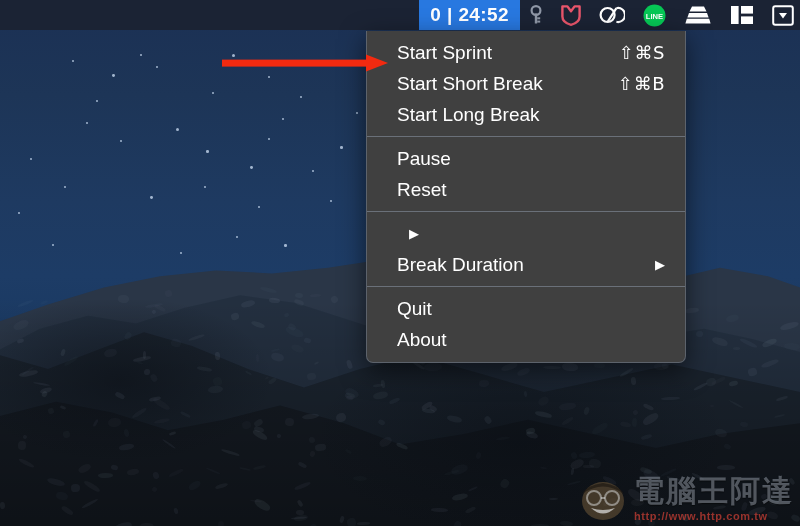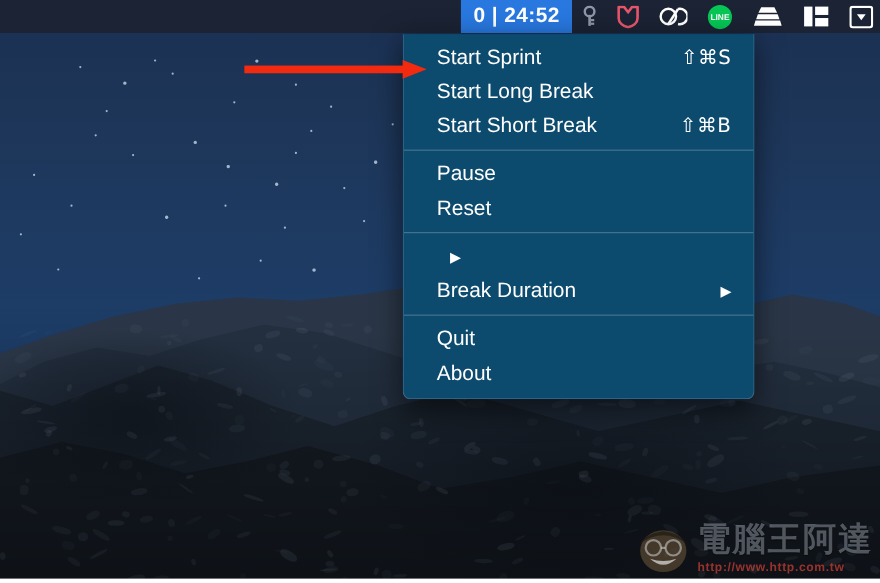--- a/index.html
+++ b/index.html
@@ -110,21 +110,21 @@
     height:30px;
     display:flex; align-items:center;
   }
   .icon-svg { display:block; }
 
   
   #sprint-menu {
     position:absolute;
     left:366px; top:31px;
     width:320px;
-    background:#0c4a6e;
+    background:#404040;
     border:1px solid rgba(160,180,210,.30);
     border-top:none;
     border-radius:0 0 7px 7px;
     box-shadow:0 8px 26px rgba(0,0,0,.55);
     padding:6px 0 7px 0;
     z-index:30;
     overflow:hidden;
   }
   .menu-section { padding:0; }
   .menu-item {
@@ -568,26 +568,26 @@
   </div>
 
   <div id="sprint-menu">
 
     <div class="menu-section">
       <div class="menu-item">
         <span class="menu-label">Start Sprint</span>
         <span class="menu-shortcut">⇧⌘S</span>
       </div>
       <div class="menu-item">
+        <span class="menu-label">Start Short Break</span>
+        <span class="menu-shortcut">⇧⌘B</span>
+      </div>
+      <div class="menu-item">
         <span class="menu-label">Start Long Break</span>
         <span class="menu-shortcut"></span>
-      </div>
-      <div class="menu-item">
-        <span class="menu-label">Start Short Break</span>
-        <span class="menu-shortcut">⇧⌘B</span>
       </div>
     </div>
 
     <div class="menu-separator"></div>
 
     <div class="menu-section">
       <div class="menu-item">
         <span class="menu-label">Pause</span>
       </div>
       <div class="menu-item">

